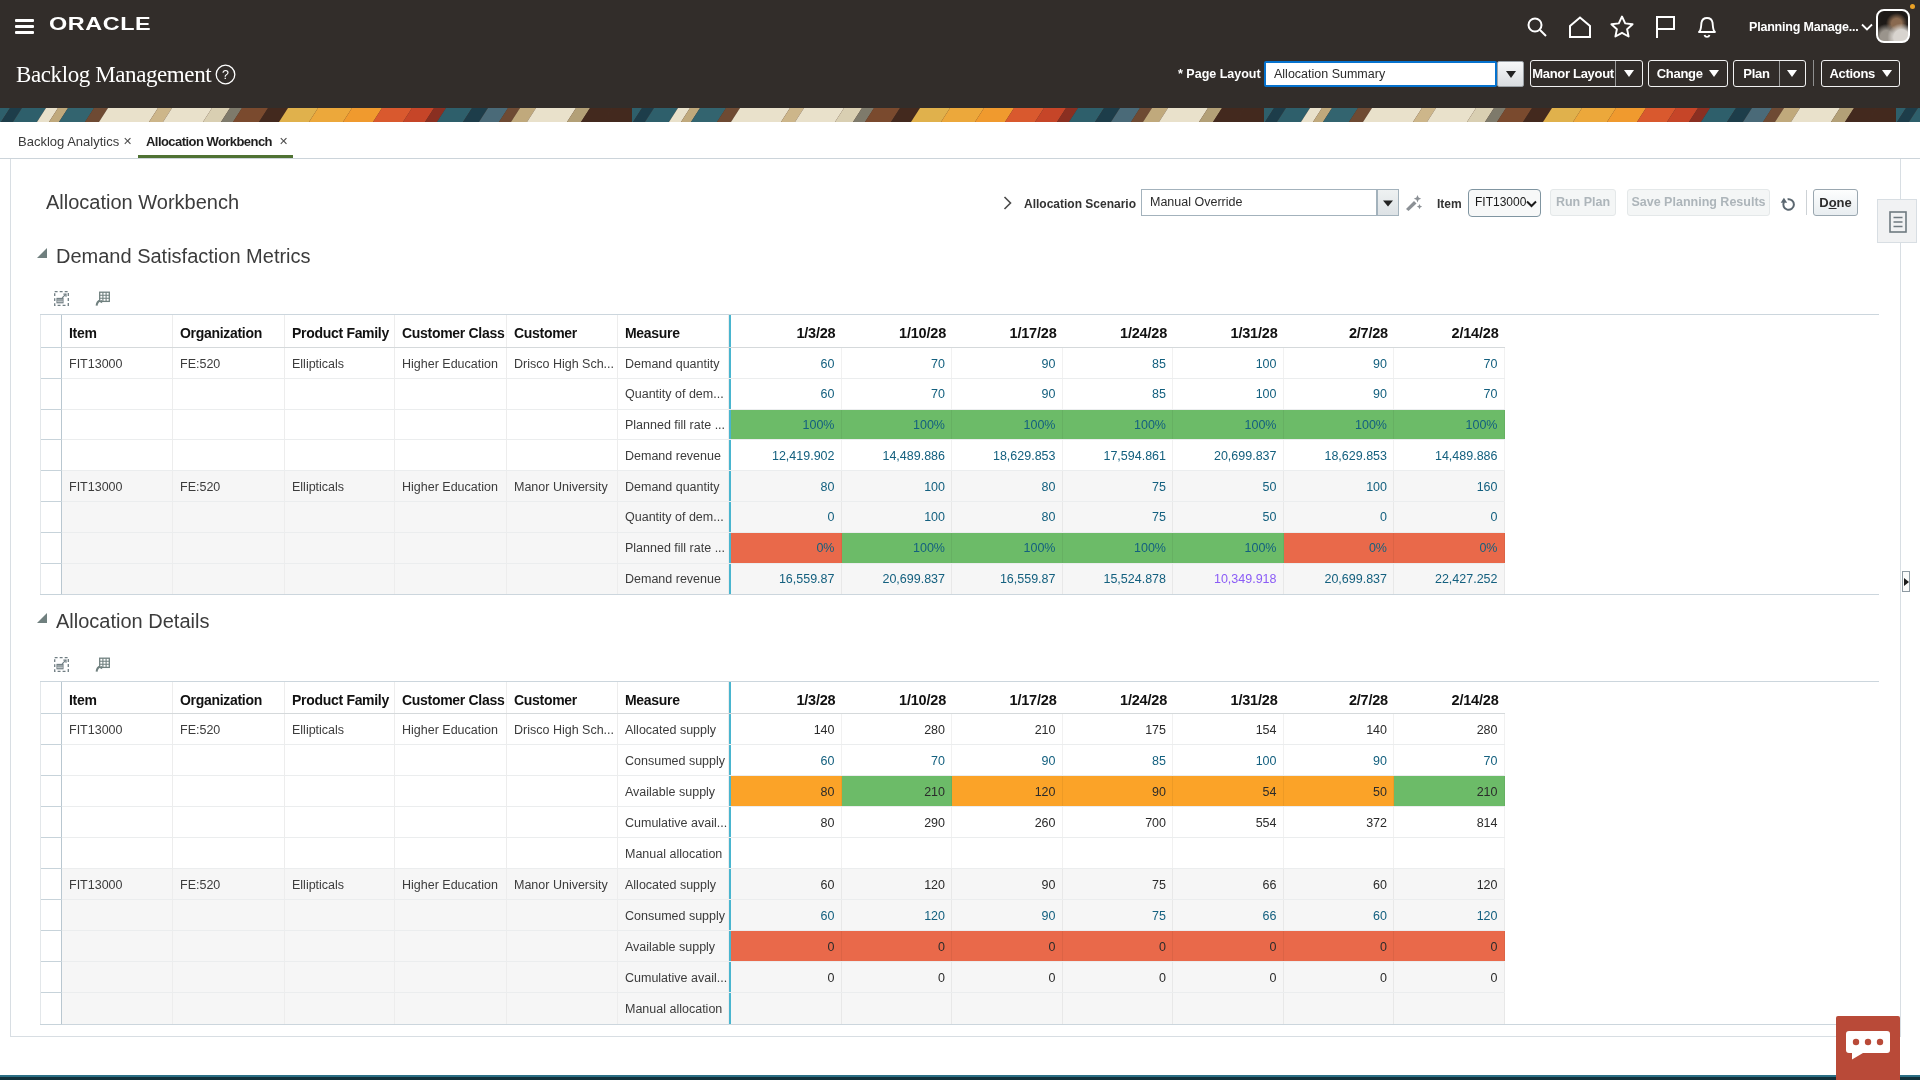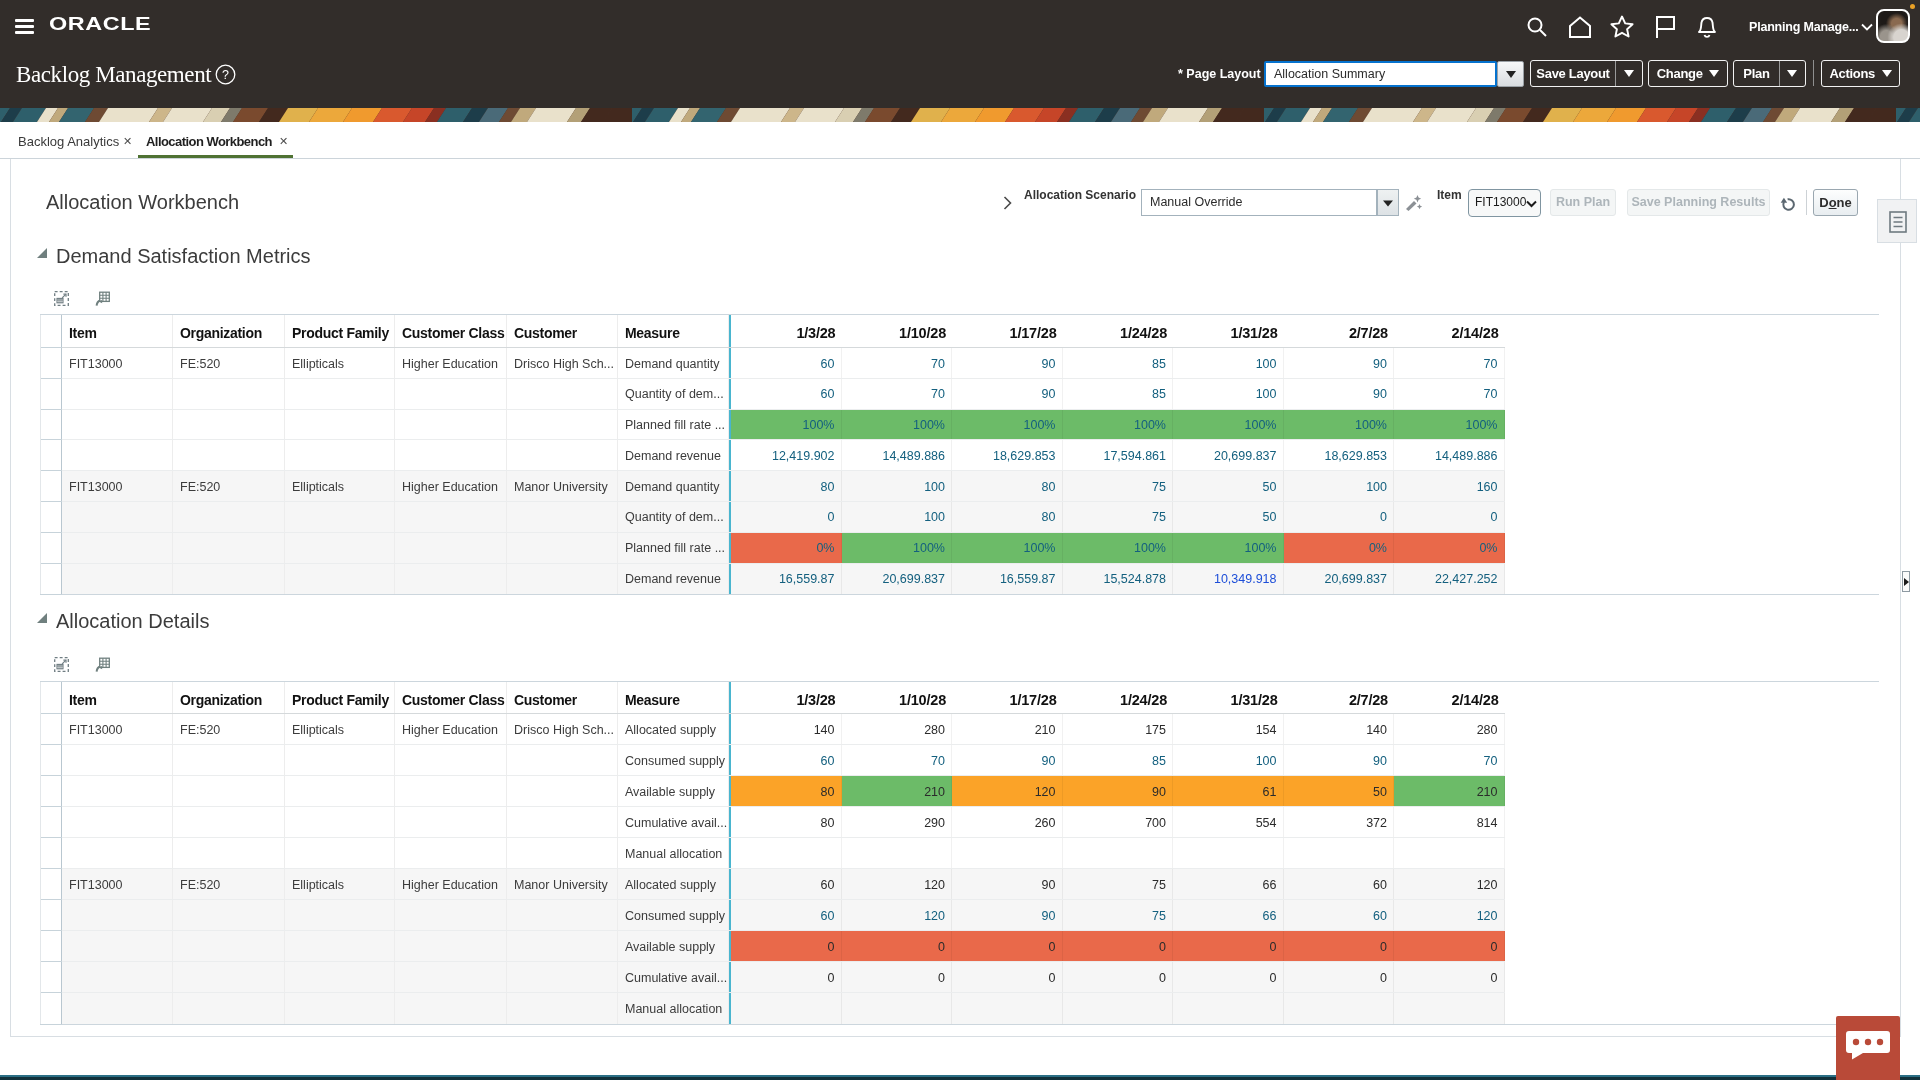--- a/index.html
+++ b/index.html
@@ -36,21 +36,21 @@
 #tabline { position:absolute; left:0; top:158px; width:1920px; height:1px; background:#ccd4da; }
 #tabuline { position:absolute; left:137.5px; top:154.5px; width:155px; height:3.8px; background:#4f7233; }
 .tabx { color:#4d4d4d; font-size:11px; }
 
 #panel { position:absolute; left:10px; top:158.6px; width:1891px; height:878.5px; background:#fff; border:1px solid #d8dee3; border-top:none; }
 #ptoggle { position:absolute; left:1877px; top:199px; width:40px; height:44px; background:#f1f2f3; border:1px solid #d8dee3; }
 #phandle { position:absolute; left:1902px; top:571px; width:8px; height:21px; background:#fbfbfb; border:1px solid #8e9aa2; }
 #phandle:after { content:""; position:absolute; left:1px; top:6px; width:0; height:0; border-top:4px solid transparent; border-bottom:4px solid transparent; border-left:5px solid #1a1a1a; }
 
 #cw { position:absolute; left:46px; top:191px; font-size:20px; color:#3c3c3c; }
-.lbl { position:absolute; font-weight:bold; font-size:12px; color:#333; top:188px; }
+.lbl { position:absolute; font-weight:bold; font-size:12px; color:#333; top:197px; }
 #combo { position:absolute; left:1141px; top:189px; width:236px; height:27px; background:#fff; border:1px solid #a3b2bc; font-size:12.5px; color:#2b2b2b; line-height:25px; padding-left:8px; }
 #combodd { position:absolute; left:1377px; top:189px; width:22px; height:27px; background:linear-gradient(#eef1f2,#dde2e5); border:1px solid #a3b2bc; }
 #combodd .tri { border-left-width:5px; border-right-width:5px; border-top-width:6.5px; }
 #isel { position:absolute; left:1468px; top:189px; width:73px; height:28px; background:#f7f8f8; border:1.5px solid #8095a1; border-radius:4px; font-size:12px; color:#1a1a1a; line-height:25px; padding-left:6px; }
 #isel svg { position:absolute; right:3px; top:10px; }
 .gbtn { position:absolute; top:189px; height:27px; background:#f4f6f6; border:1px solid #e4e8e9; border-radius:3px; color:#adb5ba; font-weight:600; font-size:12.5px; text-align:center; line-height:25px; white-space:nowrap; }
 #cdivider { position:absolute; left:1806px; top:190px; width:1px; height:25px; background:#cdd2d6; }
 #done { position:absolute; left:1813px; top:189px; width:45px; height:27px; background:linear-gradient(#fdfefe,#e8edf0); border:1px solid #9aa7b0; border-radius:3px; color:#2d2d2d; font-weight:bold; font-size:13px; text-align:center; line-height:25px; }
 
 .sect { position:absolute; left:56px; font-size:20px; color:#3c3c3c; }
@@ -107,21 +107,21 @@
   <svg id="uchev" width="12" height="8" viewBox="0 0 12 8" fill="none" stroke="#fff" stroke-width="1.8">
       <path d="M1 1.5 L6 6.5 L11 1.5"></path>
     </svg>
   <div id="avatar"></div>
   <div id="odot"></div>
   <div id="plbl">* Page Layout</div>
   <div id="pinput">Allocation Summary</div>
   <div id="pdd">
       <div class="tri"></div>
     </div>
-  <div class="hbtn" style="left:1530px;width:113px;"><span class="cap" style="width:84px;">Save Layout</span><span class="vsep"></span><span class="cap" style="width:26px;"><span class="wtri"></span></span></div>
+  <div class="hbtn" style="left:1530px;width:113px;"><span class="cap" style="width:84px;">Manor Layout</span><span class="vsep"></span><span class="cap" style="width:26px;"><span class="wtri"></span></span></div>
   <div class="hbtn" style="left:1648px;width:80px;"><span class="cap">Change&nbsp; <span class="wtri"></span></span></div>
   <div class="hbtn" style="left:1733px;width:73px;"><span class="cap" style="width:44px;">Plan</span><span class="vsep"></span><span class="cap" style="width:25px;"><span class="wtri"></span></span></div>
   <div id="hdivider"></div>
   <div class="hbtn" style="left:1821px;width:79px;"><span class="cap">Actions&nbsp; <span class="wtri"></span></span></div>
 </div>
 <div id="strip"><svg width="1920" height="14">
       <defs>
         <pattern id="p" x="0" y="0" width="632" height="14" patternUnits="userSpaceOnUse">
           <path d="M-20 0 L10 0 L1 14 L-29 14 Z" fill="#2e5f6b"></path>
           <path d="M10 0 L22 0 L13 14 L1 14 Z" fill="#1d3d4a"></path>
@@ -364,21 +364,21 @@
       <div class="td" style="width:112px"></div>
       <div class="td" style="width:110px"></div>
       <div class="td" style="width:112px"></div>
       <div class="td" style="width:111px"></div>
       <div class="td" style="width:111px">Demand revenue</div>
       <div class="dates">
         <div class="dd" style="color:#14607f;">16,559.87</div>
         <div class="dd" style="color:#14607f;">20,699.837</div>
         <div class="dd" style="color:#14607f;">16,559.87</div>
         <div class="dd" style="color:#14607f;">15,524.878</div>
-        <div class="dd" style="color:#1d4ed8;">10,349.918</div>
+        <div class="dd" style="color:#8b5cf6;">10,349.918</div>
         <div class="dd" style="color:#14607f;">20,699.837</div>
         <div class="dd" style="color:#14607f;">22,427.252</div>
       </div>
     </div>
   </div>
 <div class="stri" style="top:613px;"></div>
 <div class="sect" style="top:610px;">Allocation Details</div>
 <div class="sicons" style="top:657px;"><svg width="15" height="15" viewBox="0 0 15 15" fill="none" stroke="#6f7d82">
 <rect x="0.7" y="0.7" width="13.6" height="13.6" stroke-dasharray="2.9 2.1" stroke-width="1.3"></rect>
 <rect x="3" y="7.4" width="6" height="4.4" stroke-width="1.1"></rect>
@@ -452,21 +452,21 @@
       <div class="td" style="width:112px"></div>
       <div class="td" style="width:110px"></div>
       <div class="td" style="width:112px"></div>
       <div class="td" style="width:111px"></div>
       <div class="td" style="width:111px">Available supply</div>
       <div class="dates">
         <div class="dd" style="background:#fba328;">80</div>
         <div class="dd" style="background:#6cbb68;">210</div>
         <div class="dd" style="background:#fba328;">120</div>
         <div class="dd" style="background:#fba328;">90</div>
-        <div class="dd" style="background:#fba328;">61</div>
+        <div class="dd" style="background:#fba328;">54</div>
         <div class="dd" style="background:#fba328;">50</div>
         <div class="dd" style="background:#6cbb68;">210</div>
       </div>
     </div>
     <div class="tr" style="height:31.05px;">
       <div class="gut"></div>
       <div class="td" style="width:111px"></div>
       <div class="td" style="width:112px"></div>
       <div class="td" style="width:110px"></div>
       <div class="td" style="width:112px"></div>

